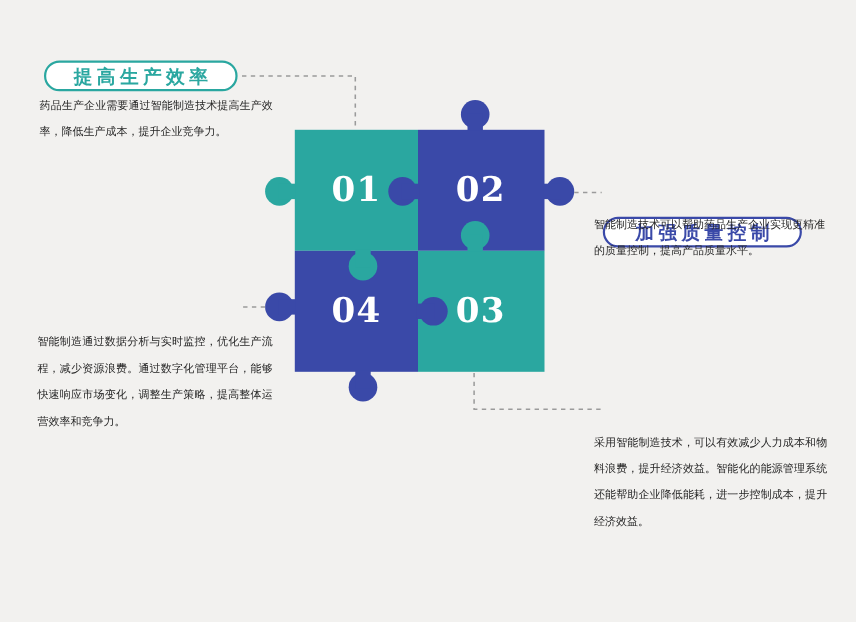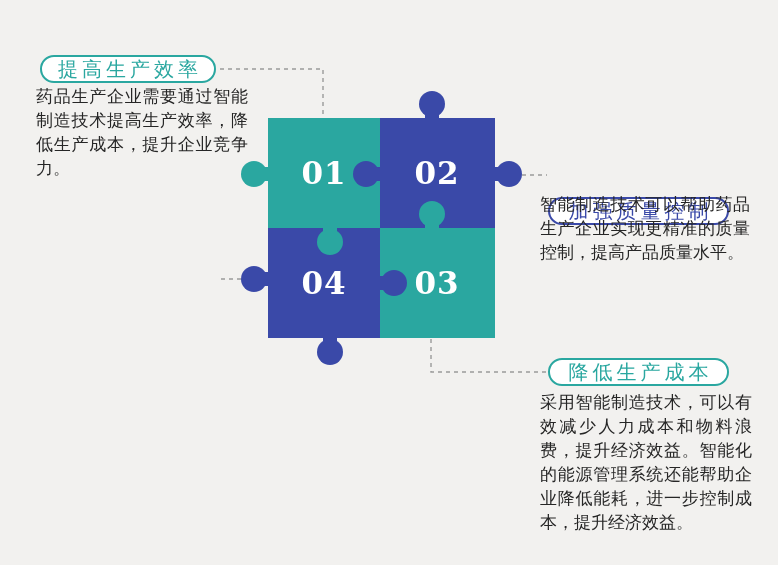--- a/index.html
+++ b/index.html
@@ -38,31 +38,31 @@
     stroke-dasharray: 4 4;
   }
   .pill {
     position: absolute;
     display: flex;
     align-items: center;
     justify-content: center;
     background: var(--pill-background, #ffffff);
     border: 2px solid;
     border-radius: 16px;
-    font-size: 20px;
-    font-weight: 400;
+    font-size: 17px;
+    font-weight: 700;
     letter-spacing: 4px;
     text-indent: 4px;
     white-space: nowrap;
   }
   .pill.teal { color: var(--teal, #2aa7a0); border-color: var(--teal, #2aa7a0); }
   .pill.blue { color: var(--blue, #3a49a8); border-color: var(--blue, #3a49a8); margin-top: 36px; }
   .desc {
     position: absolute;
-    font-size: 17px;
+    font-size: 10px;
     line-height: 24px;
     color: var(--text, #262626);
     text-align: justify;
   }
 </style>
 </head>
 <body>
 
 <div class="canvas">
 
@@ -132,19 +132,17 @@
   <div class="pill teal" style="left:40px; top:55px; width:176px; height:28px;">
     <span>提高生产效率</span>
   </div>
   <p class="desc" style="left:36px; top:85px; width:212px;">药品生产企业需要通过智能制造技术提高生产效率，降低生产成本，提升企业竞争力。</p>
 
   <div class="pill blue" style="left:548px; top:161px; width:181px; height:28px;">
     <span>加强质量控制</span>
   </div>
   <p class="desc" style="left:540px; top:194px; width:210px;font-family:Liberation Mono, monospace;">智能制造技术可以帮助药品生产企业实现更精准的质量控制，提高产品质量水平。</p>
 
+  <p class="desc" style="left:34px; top:300px; width:214px;">智能制造通过数据分析与实时监控，优化生产流程，减少资源浪费。通过数字化管理平台，能够快速响应市场变化，调整生产策略，提高整体运营效率和竞争力。</p>
 
-  <div class="pill teal" style="left:548px; top:358px; width:181px; height:28px;">
-    <span>降低生产成本</span>
-  </div>
   <p class="desc" style="left:540px; top:391px; width:212px;">采用智能制造技术，可以有效减少人力成本和物料浪费，提升经济效益。智能化的能源管理系统还能帮助企业降低能耗，进一步控制成本，提升经济效益。</p>
 
 </div>
 
 </body></html>

